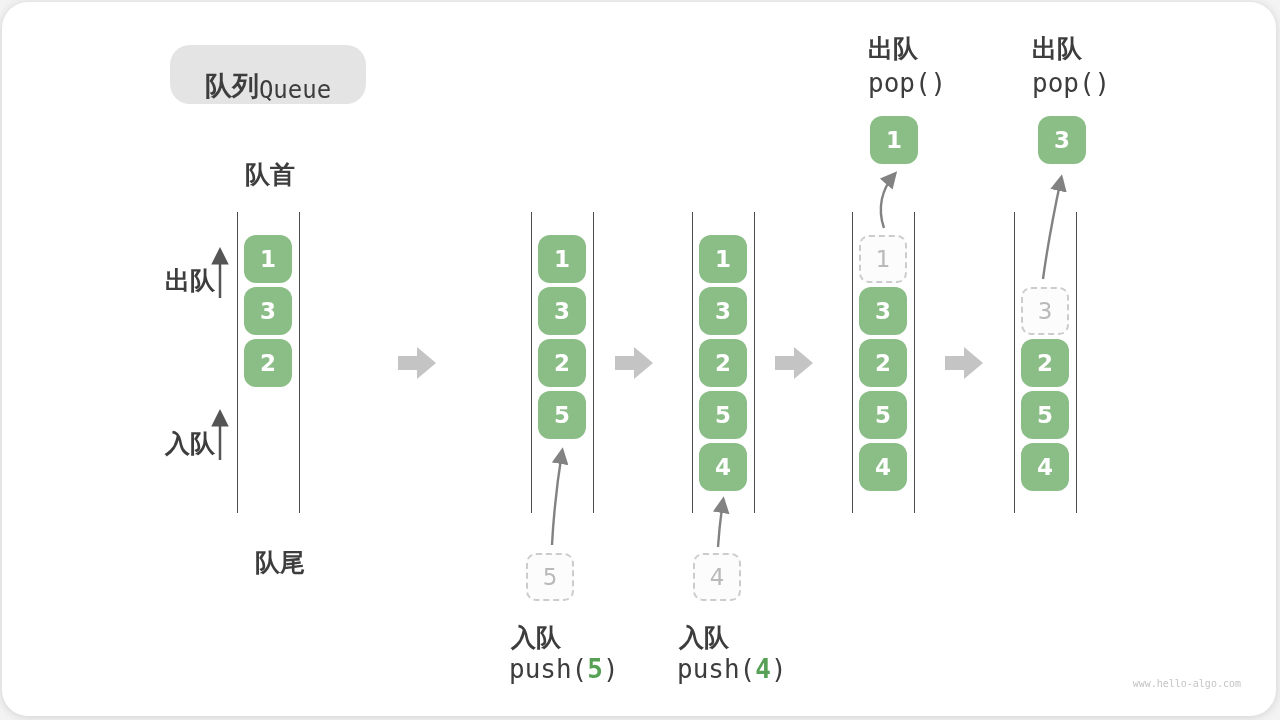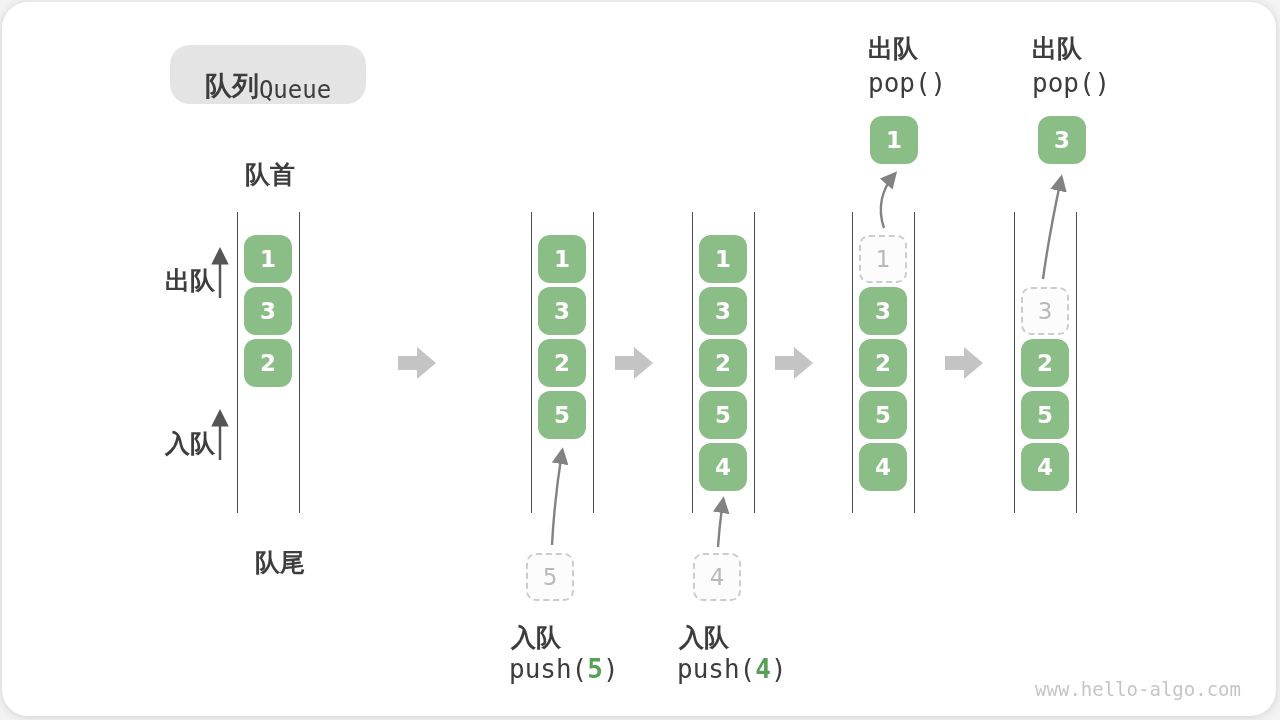--- a/index.html
+++ b/index.html
@@ -44,21 +44,21 @@
     width:48px;height:48px;border-radius:10px;box-sizing:border-box;
     background:#fcfcfc;border:2px dashed var(--ghost_border,#cccccc);
     color:var(--ghost_text,#b9b9b9);font-size:23px;font-weight:400;
     display:flex;align-items:center;justify-content:center;
   }
   .r0{top:233px;} .r1{top:285px;} .r2{top:337px;} .r3{top:389px;} .r4{top:441px;}
   .overlay{left:0;top:0;width:1280px;height:720px;pointer-events:none;}
   .watermark{
     right:35px;top:676px;
     font-family:"DejaVu Sans Mono","Liberation Mono",monospace;
-    font-size:19px;color:var(--watermark_color,#c5c5c5);
+    font-size:10px;color:var(--watermark_color,#c5c5c5);
   }
 </style>
 </head>
 <body>
 
 <div class="canvas">
 
   <div class="abs title-box">
     <span class="title-zh">队列</span>
     <span class="title-en">Queue</span>

